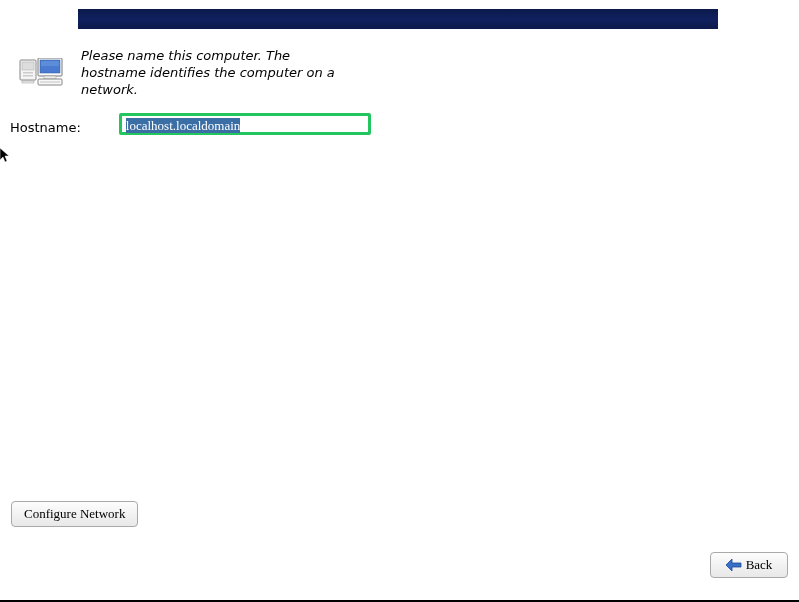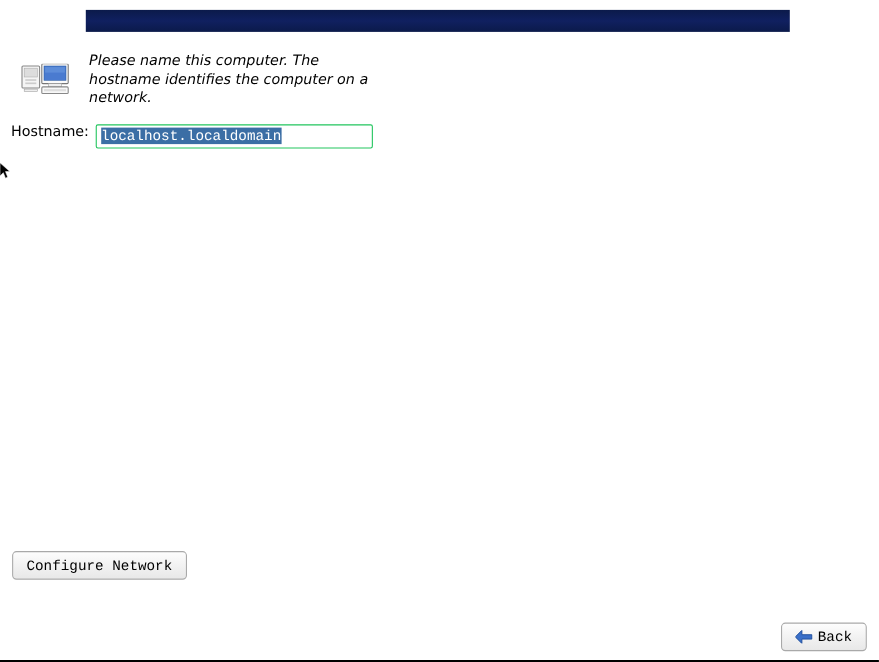--- a/index.html
+++ b/index.html
@@ -43,66 +43,67 @@
       width: 260px;
       line-height: 1.3;
       color: #000;
       font-style: italic;
     }
     .hostname-row {
       position: absolute;
       left: 10px;
       top: 113px;
       display: flex;
-      align-items: flex-start;
+      align-items: flex-end;
       gap: 6px;
     }
     .hostname-label {
       font-size: 13px;
       color: #000;
     }
     .hostname-input {
       width: 252px;
       height: 22px;
-      border: 1px solid #22c55e;
+      border: 3px solid #22c55e;
       border-radius: 2px;
       padding: 2px 4px;
-      font-family: Liberation Mono, monospace;
+      font-family: Liberation Serif, serif;
       font-size: 13px;
       outline: none;
       background: #fff;
+      margin-left: 32px;
     }
     .hostname-input .selected-text {
       background: #3b6ea5;
       color: #fff;
       padding: 0;
     }
     .configure-btn {
       position: absolute;
       left: 11px;
       top: 501px;
     }
     .nav-buttons {
       position: absolute;
       right: 11px;
-      bottom: 10px;
+      bottom: 24px;
       display: flex;
       gap: 24px;
     }
     .btn {
       display: inline-flex;
       align-items: center;
       justify-content: center;
       gap: 4px;
       height: 26px;
       padding: 0 12px;
       background: linear-gradient(to bottom, #fdfdfd 0%, #f2f2f2 50%, #e8e8e8 100%);
       border: 1px solid #a9a9a9;
       border-radius: 4px;
-      font-family: Liberation Mono, monospace;
+      font-family: Liberation Serif, serif;
       font-size: 13px;
       color: #000;
       cursor: pointer;
     }
     .btn-nav {
       width: 78px;
     }
     .arrow-icon {
       display: inline-flex;
       align-items: center;

